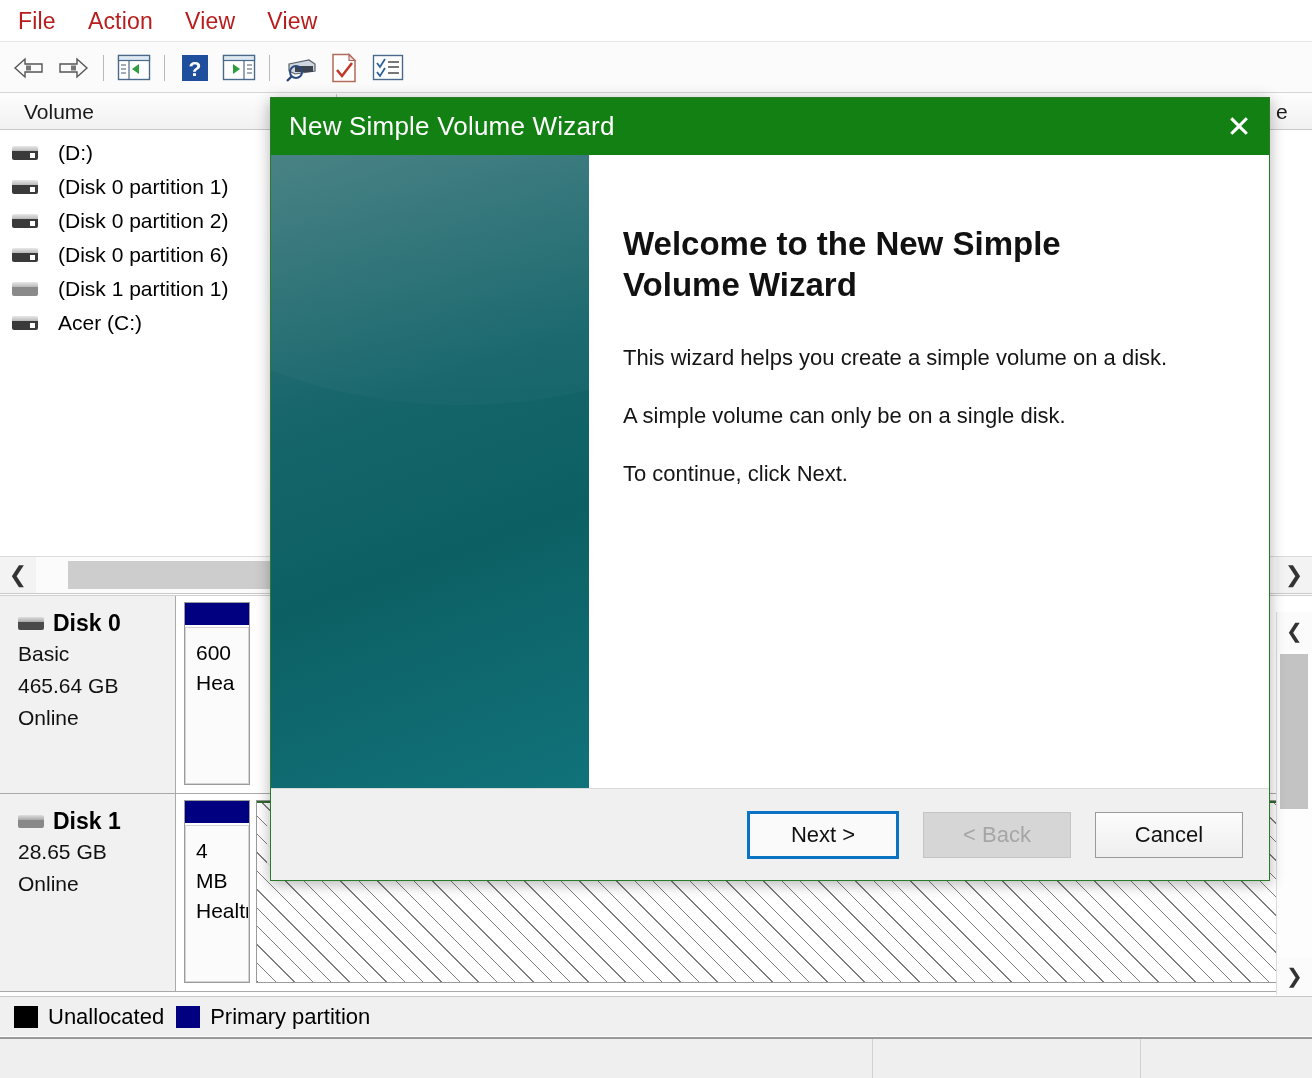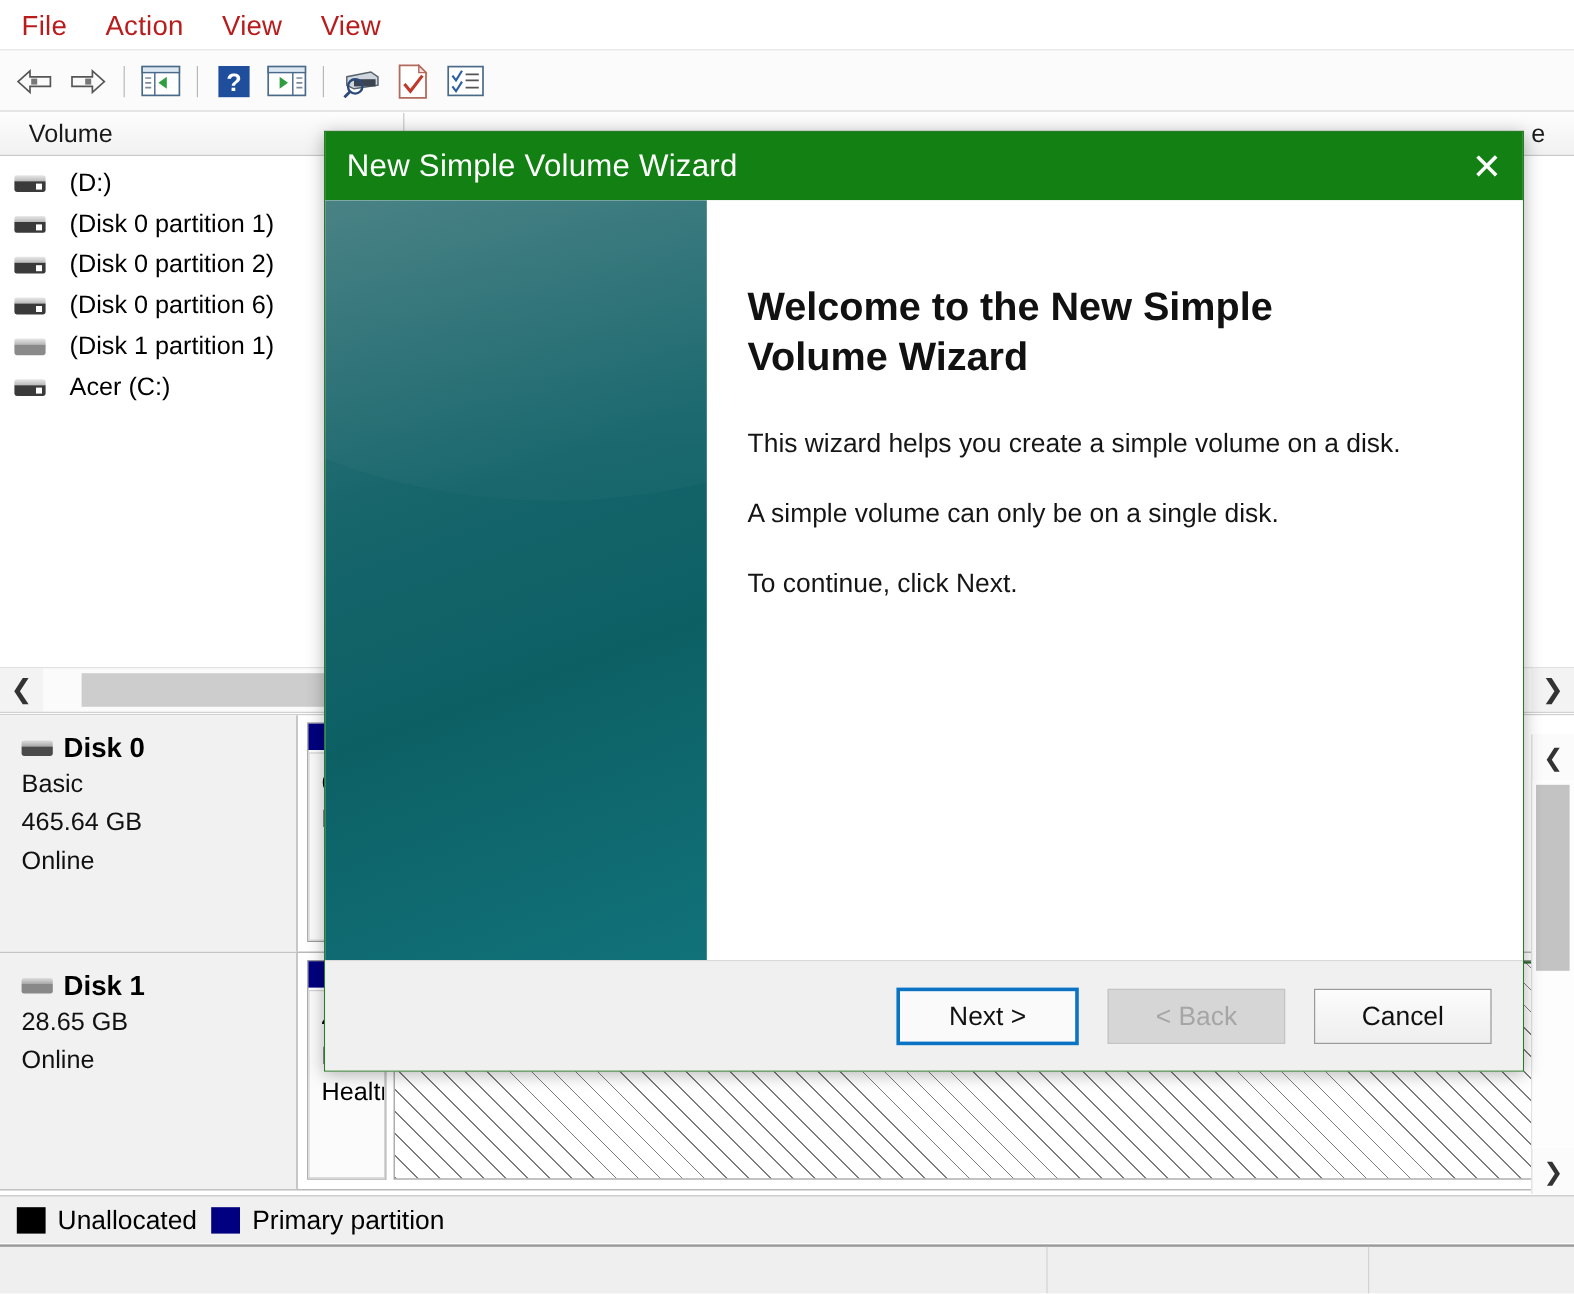--- a/index.html
+++ b/index.html
@@ -78,21 +78,21 @@
   .hs-thumb { position:absolute; left:32px; top:4px; width:1200px; height:28px; background:#cdcdcd; }
   .hs-arrow.right { margin-left:auto; }
 
   
   .disk-panel {
     position:absolute; left:0; top:595px; width:1312px; height:400px;
     background:#ffffff; border-top:1px solid #cfcfcf; overflow:hidden;
   }
   .disk-row { position:relative; height:198px; border-bottom:1px solid #a9a9a9; display:flex; }
   .disk-info {
-    width:248px; height:100%; background:#f1f1f1; border-right:1px solid #a9a9a9;
+    width:176px; height:100%; background:#f1f1f1; border-right:1px solid #a9a9a9;
     padding:14px 0 0 18px;
   }
   .disk-title { display:flex; align-items:center; gap:9px; font-size:23px; font-weight:bold; color:#000; }
   .disk-meta { font-size:21px; color:#111; line-height:30px; margin-top:2px; }
   .disk-icon { width:26px; height:13px; position:relative; }
   .disk-icon .t { position:absolute; left:0; top:0; width:26px; height:5px;
     background:linear-gradient(#dedede,#a8a8a8); border-radius:2px 2px 0 0; }
   .disk-icon .b { position:absolute; left:0; top:5px; width:26px; height:8px;
     background:#4a4a4a; border-radius:0 0 2px 2px; }
   .disk-icon.plain .b { background:#888; }
@@ -140,21 +140,21 @@
     position:absolute; left:0; top:1037px; width:1312px; height:41px;
     background:#efeff0; border-top:2px solid #9a9a9a; display:flex;
   }
   .sb-cell { height:100%; border-right:1px solid #d2d2d2; }
   .sb-cell.main { width:873px; }
   .sb-cell.mid { width:268px; }
   .sb-cell.end { flex:1; border-right:none; }
 
   
   .dialog {
-    position:absolute; left:270px; top:109px; width:1000px; height:784px;
+    position:absolute; left:270px; top:97px; width:1000px; height:784px;
     background:#f0f0f0; border:1px solid #2a7a2a;
     box-shadow:0 3px 14px rgba(0,0,0,0.30);
     display:flex; flex-direction:column;
   }
   .dlg-title {
     height:57px; background:#128012; display:flex; align-items:center;
     padding-left:18px; color:#fff; flex:0 0 auto;
   }
   .dlg-title-text { font-size:26px; color:#ffffff; letter-spacing:0.2px; }
   .dlg-close {

